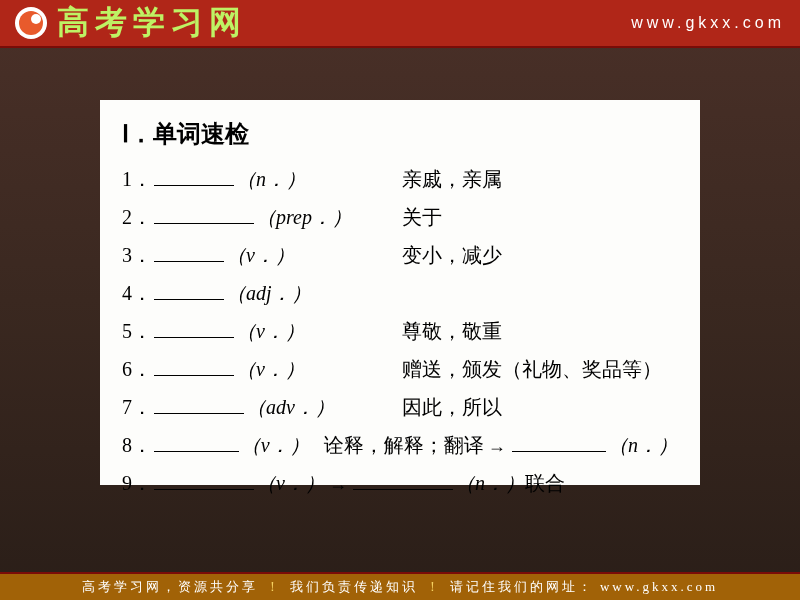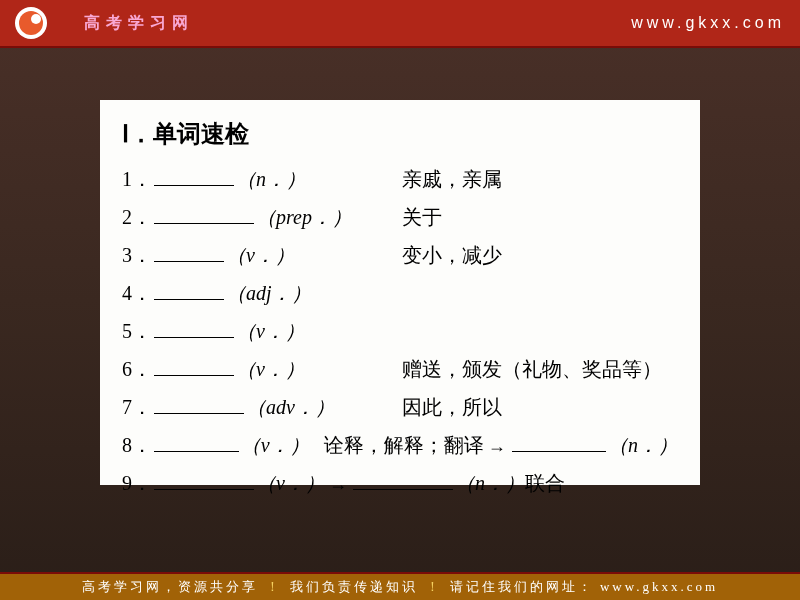--- a/index.html
+++ b/index.html
@@ -47,26 +47,25 @@
       content: "";
       position: absolute;
       width: 10px;
       height: 10px;
       background: #fff;
       border-radius: 50%;
       top: 3px;
       right: 2px;
     }
     .logo-text {
-      color: #f9a8d4;
-      font-size: 16px;
+      color: #bef264;
+      font-size: 32px;
       font-weight: bold;
       letter-spacing: 6px;
       font-family: "Microsoft YaHei", "SimHei", sans-serif;
-      margin-left: 27px;
     }
     .header-url {
       color: #fff;
       font-size: 16px;
       letter-spacing: 4px;
       font-family: Arial, sans-serif;
     }
     .content-panel {
       position: absolute;
       top: 100px;
@@ -159,20 +158,21 @@
       </div>
       <div class="row">
         <span class="num">4．</span>
         <span class="blank b70"></span>
         <span class="pos">（adj．）</span>
       </div>
       <div class="row">
         <span class="num">5．</span>
         <span class="blank b80"></span>
         <span class="pos">（v．）</span>
+        <span class="def">尊敬，敬重</span>
       </div>
       <div class="row">
         <span class="num">6．</span>
         <span class="blank b80"></span>
         <span class="pos">（v．）</span>
         <span class="def">赠送，颁发（礼物、奖品等）</span>
       </div>
       <div class="row">
         <span class="num">7．</span>
         <span class="blank b90"></span>

